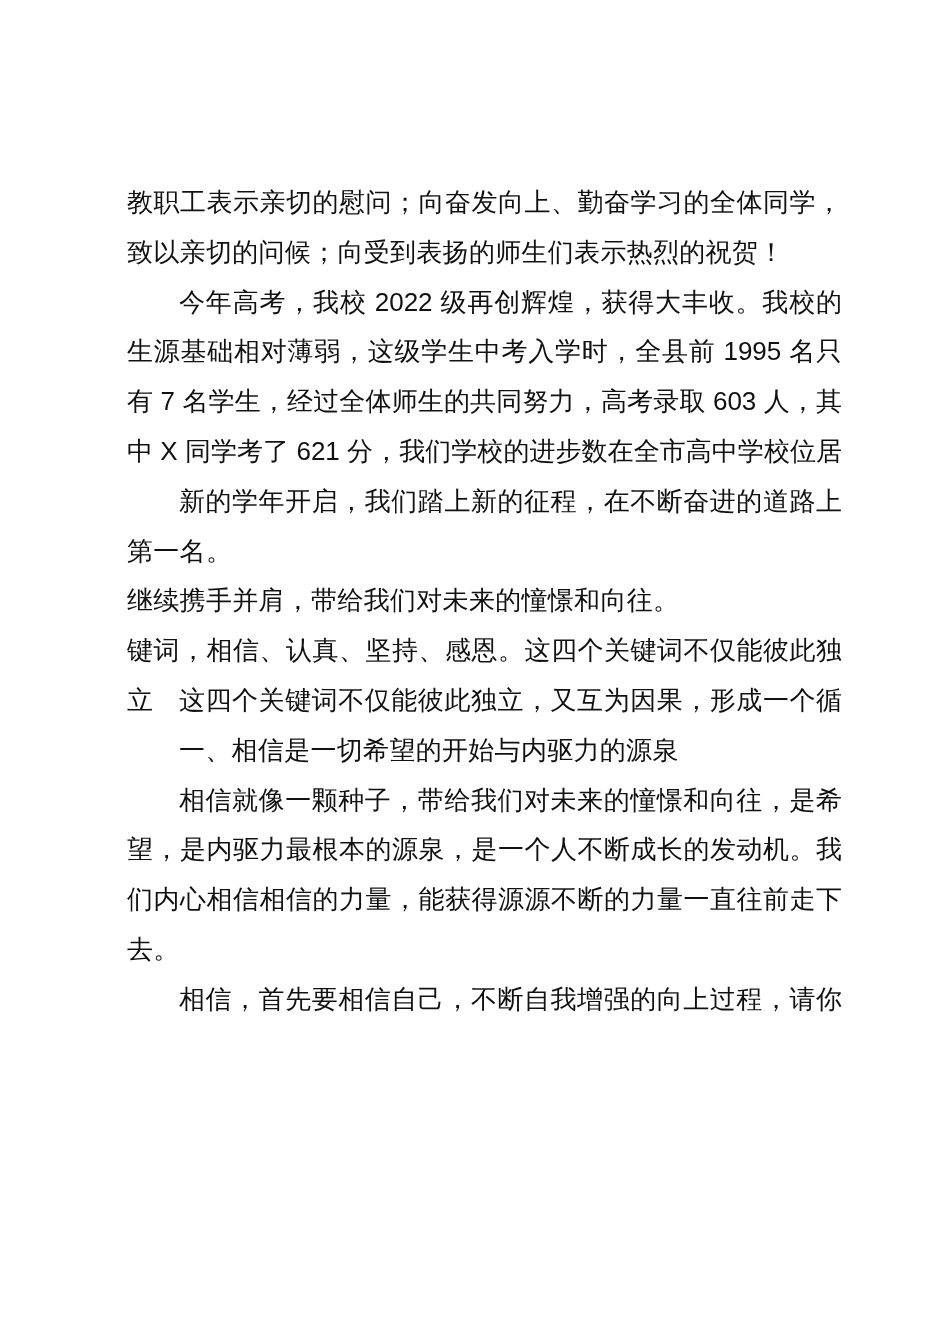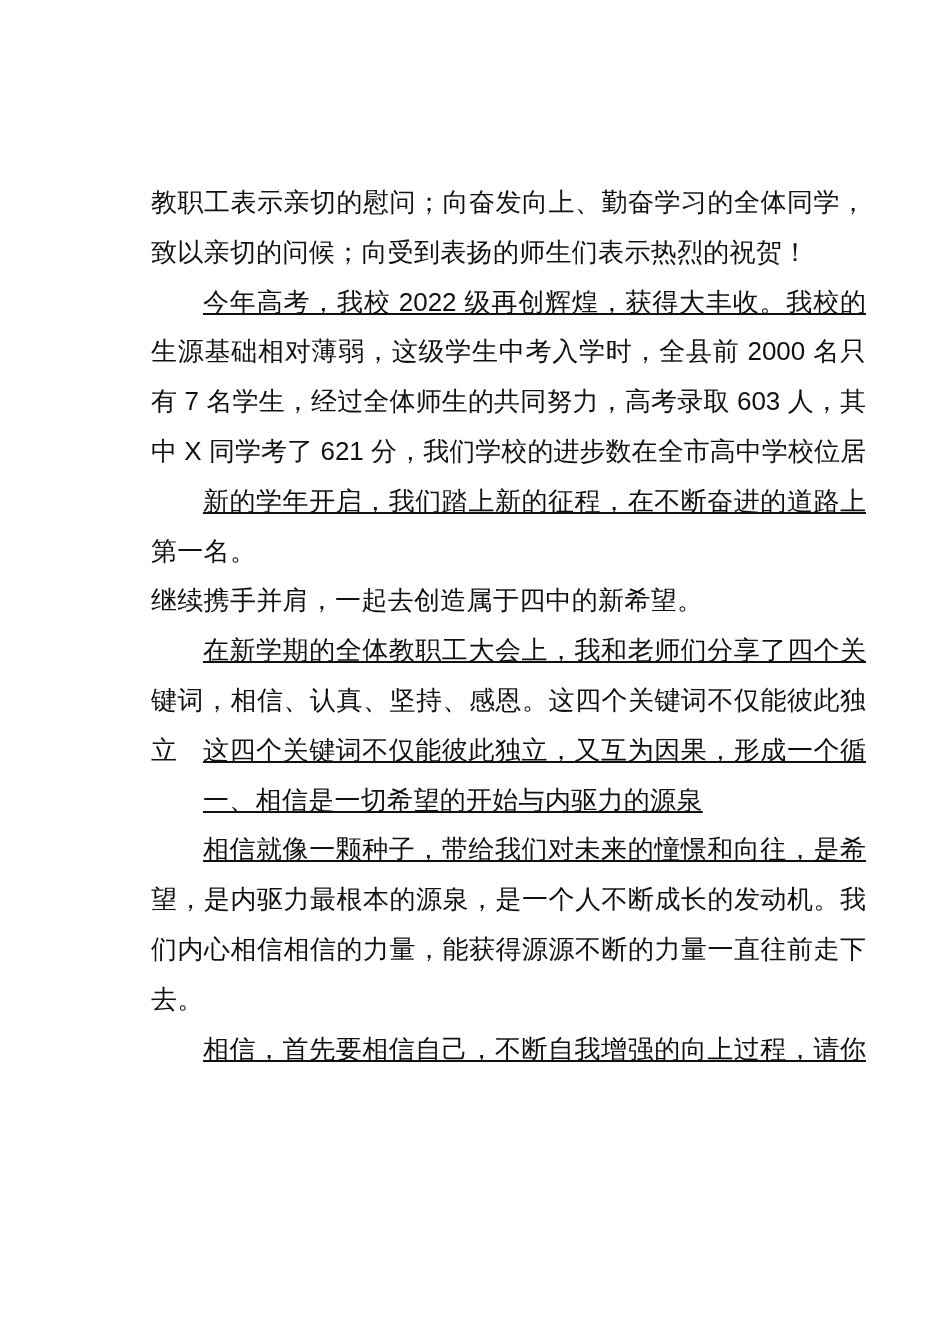--- a/index.html
+++ b/index.html
@@ -21,46 +21,43 @@
     background: #ffffff;
   }
   .doc-line {
     width: 715px;
     height: 49.8px;
     line-height: 49.8px;
     font-size: 26px;
     color: #111111;
     text-align: left;
     letter-spacing: 0.3px;
-    margin-left: 24px;
   }
   .doc-line.fill {
     text-align: justify;
     text-align-last: justify;
     letter-spacing: 0;
   }
   .doc-line.indent {
     text-indent: 52px;
-    text-decoration: underline;
   }
 </style>
 </head>
 <body>
 
 <div class="doc-page">
     <div class="doc-line fill">教职工表示亲切的慰问；向奋发向上、勤奋学习的全体同学，</div>
     <div class="doc-line">致以亲切的问候；向受到表扬的师生们表示热烈的祝贺！</div>
     <div class="doc-line indent fill">今年高考，我校 2022 级再创辉煌，获得大丰收。我校的</div>
-    <div class="doc-line fill">生源基础相对薄弱，这级学生中考入学时，全县前 2000 名只</div>
+    <div class="doc-line fill">生源基础相对薄弱，这级学生中考入学时，全县前 1995 名只</div>
     <div class="doc-line fill">有 7 名学生，经过全体师生的共同努力，高考录取 603 人，其</div>
     <div class="doc-line fill">中 X 同学考了 621 分，我们学校的进步数在全市高中学校位居</div>
     <div class="doc-line indent fill">新的学年开启，我们踏上新的征程，在不断奋进的道路上</div>
     <div class="doc-line">第一名。</div>
-    <div class="doc-line">继续携手并肩，一起去创造属于四中的新希望。</div>
-    <div class="doc-line indent fill">在新学期的全体教职工大会上，我和老师们分享了四个关</div>
+    <div class="doc-line">继续携手并肩，带给我们对未来的憧憬和向往。</div>
     <div class="doc-line fill">键词，相信、认真、坚持、感恩。这四个关键词不仅能彼此独立</div>
     <div class="doc-line indent fill">这四个关键词不仅能彼此独立，又互为因果，形成一个循</div>
     <div class="doc-line indent">一、相信是一切希望的开始与内驱力的源泉</div>
     <div class="doc-line indent fill">相信就像一颗种子，带给我们对未来的憧憬和向往，是希</div>
     <div class="doc-line fill">望，是内驱力最根本的源泉，是一个人不断成长的发动机。我</div>
     <div class="doc-line fill">们内心相信相信的力量，能获得源源不断的力量一直往前走下</div>
     <div class="doc-line">去。</div>
     <div class="doc-line indent fill">相信，首先要相信自己，不断自我增强的向上过程，请你</div>
   </div>
 

